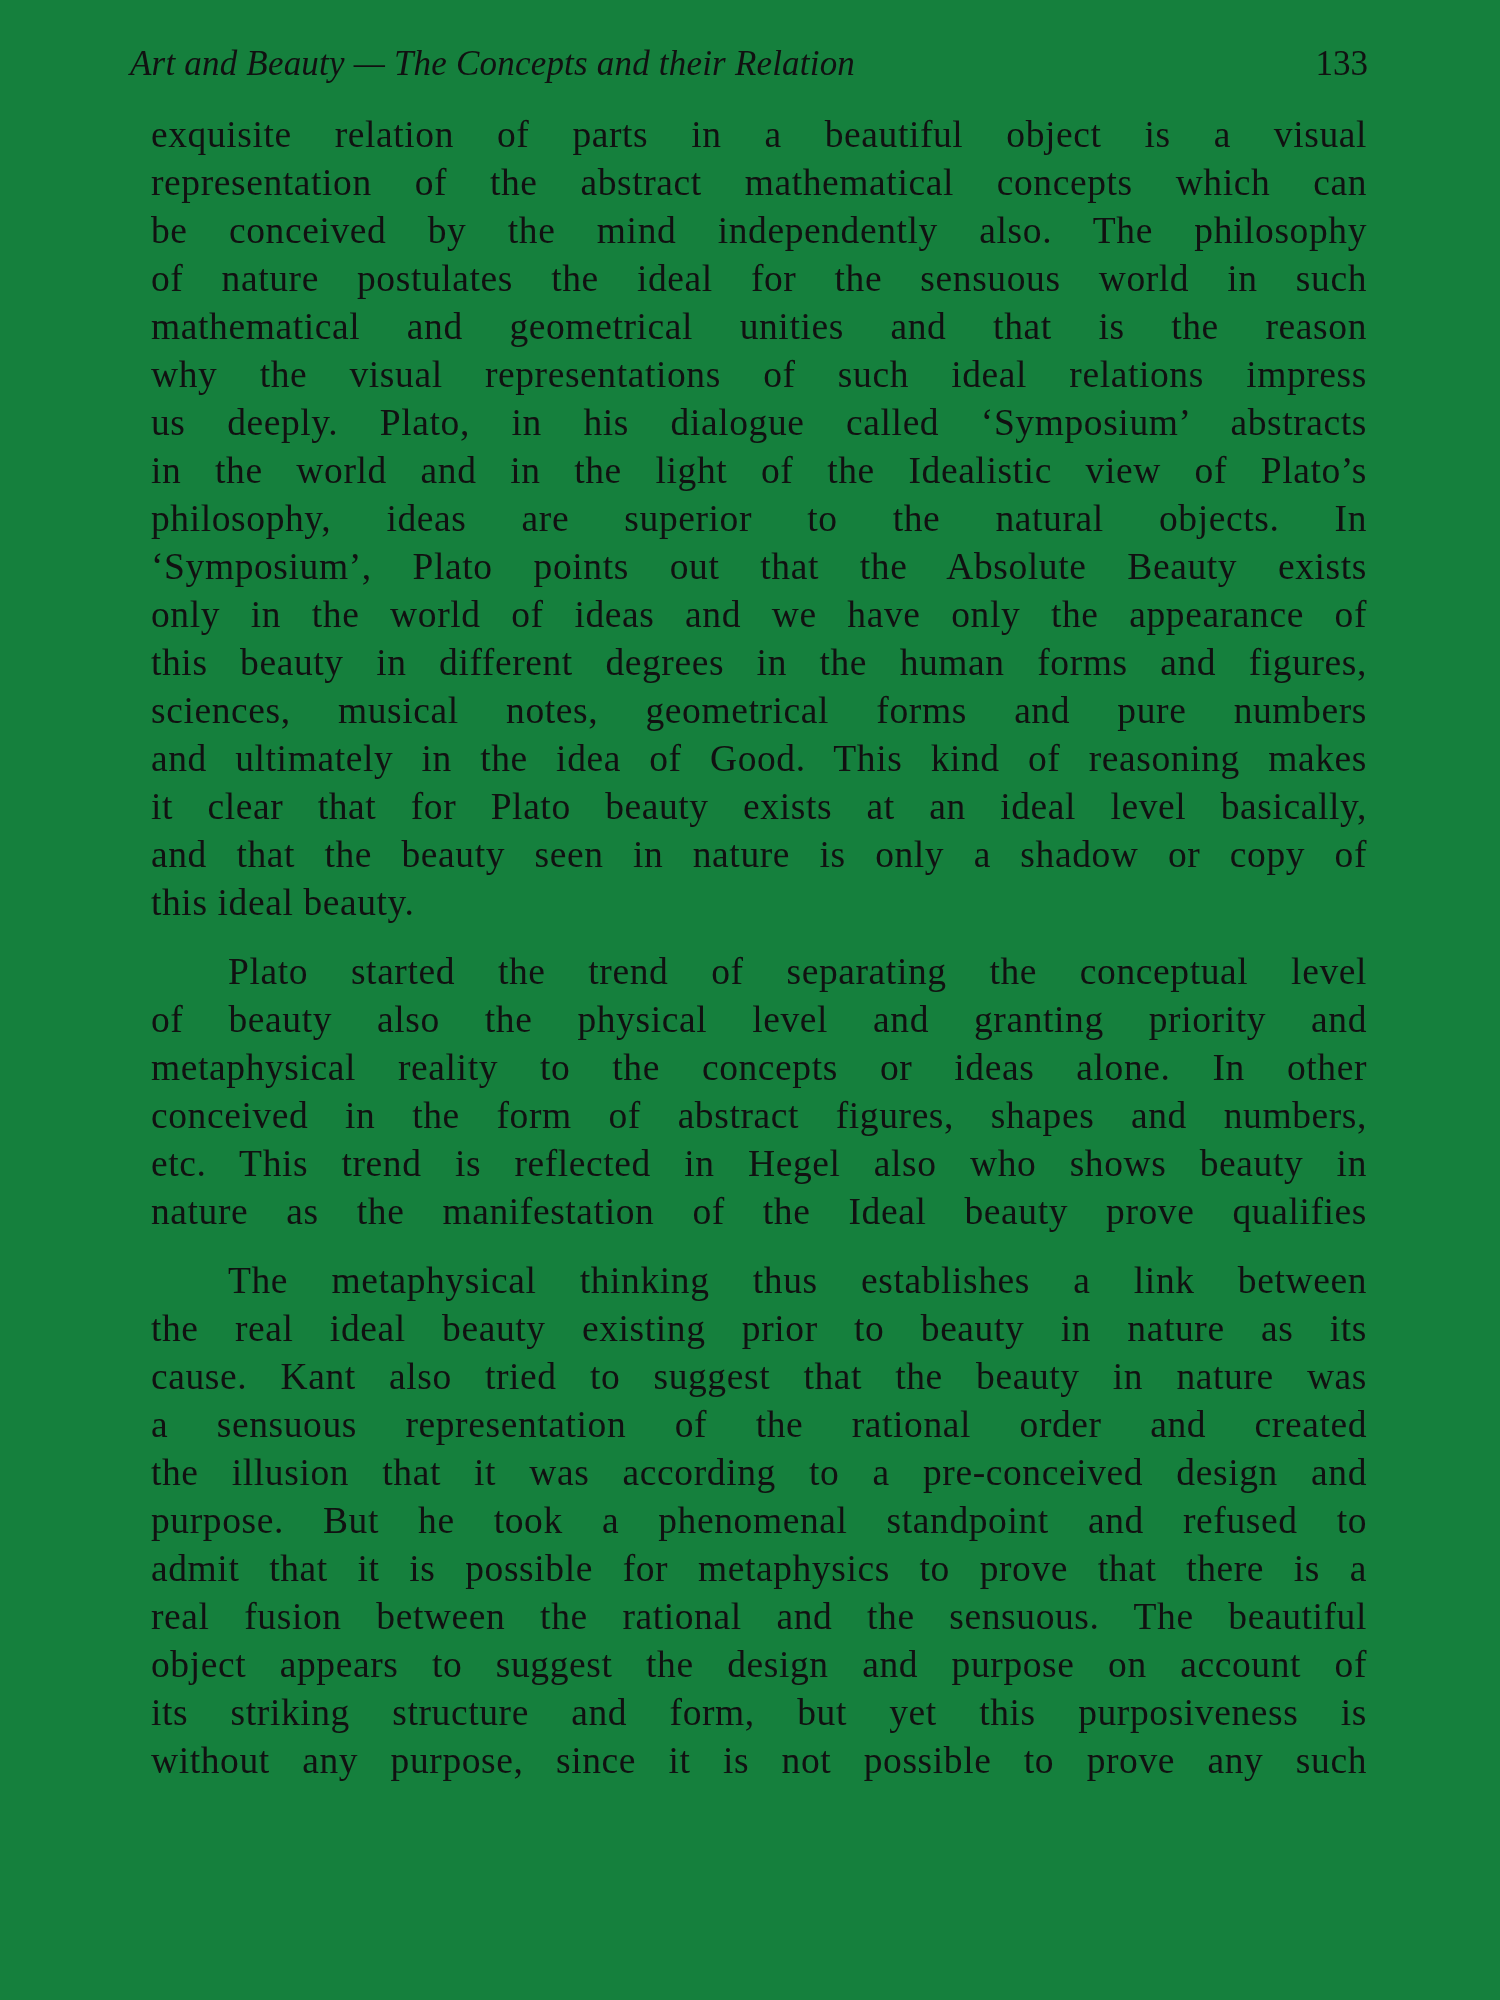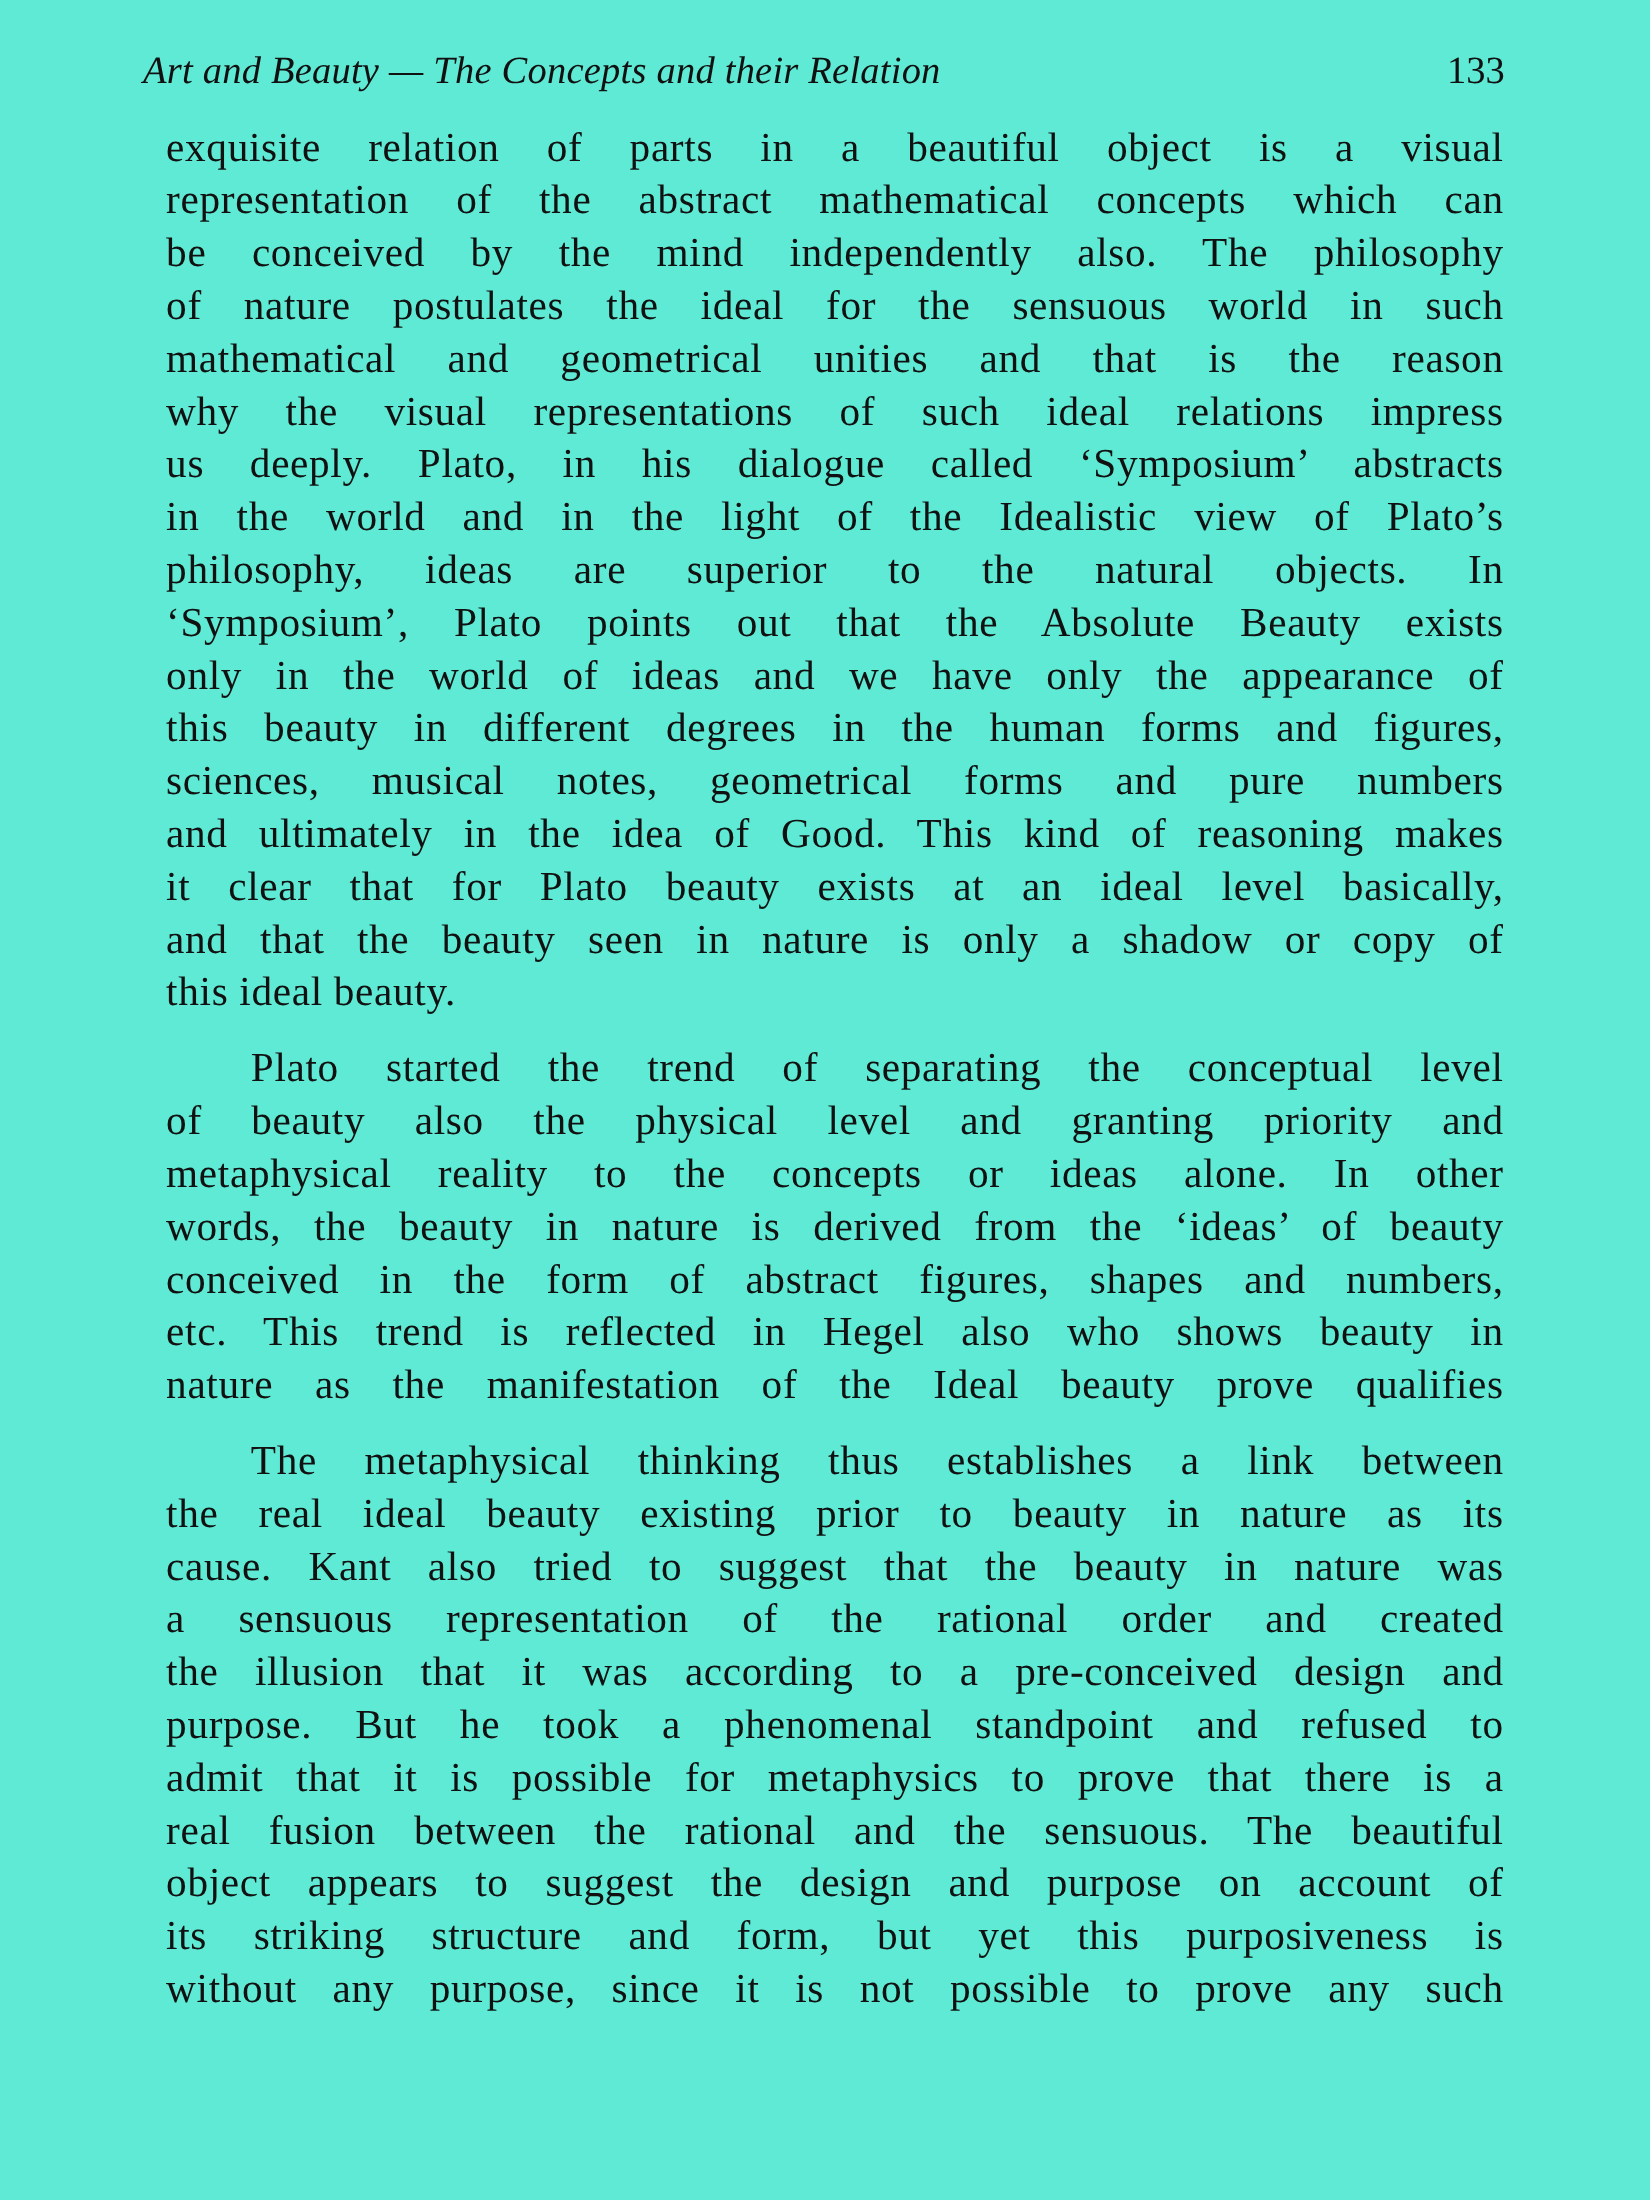--- a/index.html
+++ b/index.html
@@ -1,17 +1,17 @@
 <!DOCTYPE html>
 <html><head>
 <meta charset="utf-8">
 <style>
   html, body { margin: 0; padding: 0; background: #ffffff; }
   body { width: 1500px; height: 2000px; position: relative; overflow: hidden; color: #111111; }
-  .page { position: absolute; left: 0; top: 0; width: 1500px; height: 2000px; background: #5eead4; }
+  .page { position: absolute; left: 0; top: 0; width: 1500px; height: 2000px; background: #15803d; }
   .running-head {
     position: absolute; left: 130px; top: 42px; width: 1238px; height: 44px;
     font-family: "Liberation Serif", "DejaVu Serif", serif;
   }
   .running-title {
     position: absolute; left: 0; top: 0;
     font-style: italic; font-size: 35px; line-height: 44px; letter-spacing: 0.2px;
   }
   .page-number {
     position: absolute; right: 0; top: 0;
@@ -59,21 +59,20 @@
       <span class="line">and ultimately in the idea of Good. This kind of reasoning makes</span>
       <span class="line">it clear that for Plato beauty exists at an ideal level basically,</span>
       <span class="line">and that the beauty seen in nature is only a shadow or copy of</span>
       <span class="line last">this ideal beauty.</span>
     </div>
 
     <div class="para">
       <span class="line indent">Plato started the trend of separating the conceptual level</span>
       <span class="line">of beauty also the physical level and granting priority and</span>
       <span class="line">metaphysical reality to the concepts or ideas alone. In other</span>
-      <span class="line">words, the beauty in nature is derived from the ‘ideas’ of beauty</span>
       <span class="line">conceived in the form of abstract figures, shapes and numbers,</span>
       <span class="line">etc. This trend is reflected in Hegel also who shows beauty in</span>
       <span class="line">nature as the manifestation of the Ideal beauty prove qualifies</span>
     </div>
 
     <div class="para">
       <span class="line indent">The metaphysical thinking thus establishes a link between</span>
       <span class="line">the real ideal beauty existing prior to beauty in nature as its</span>
       <span class="line">cause. Kant also tried to suggest that the beauty in nature was</span>
       <span class="line">a sensuous representation of the rational order and created</span>

